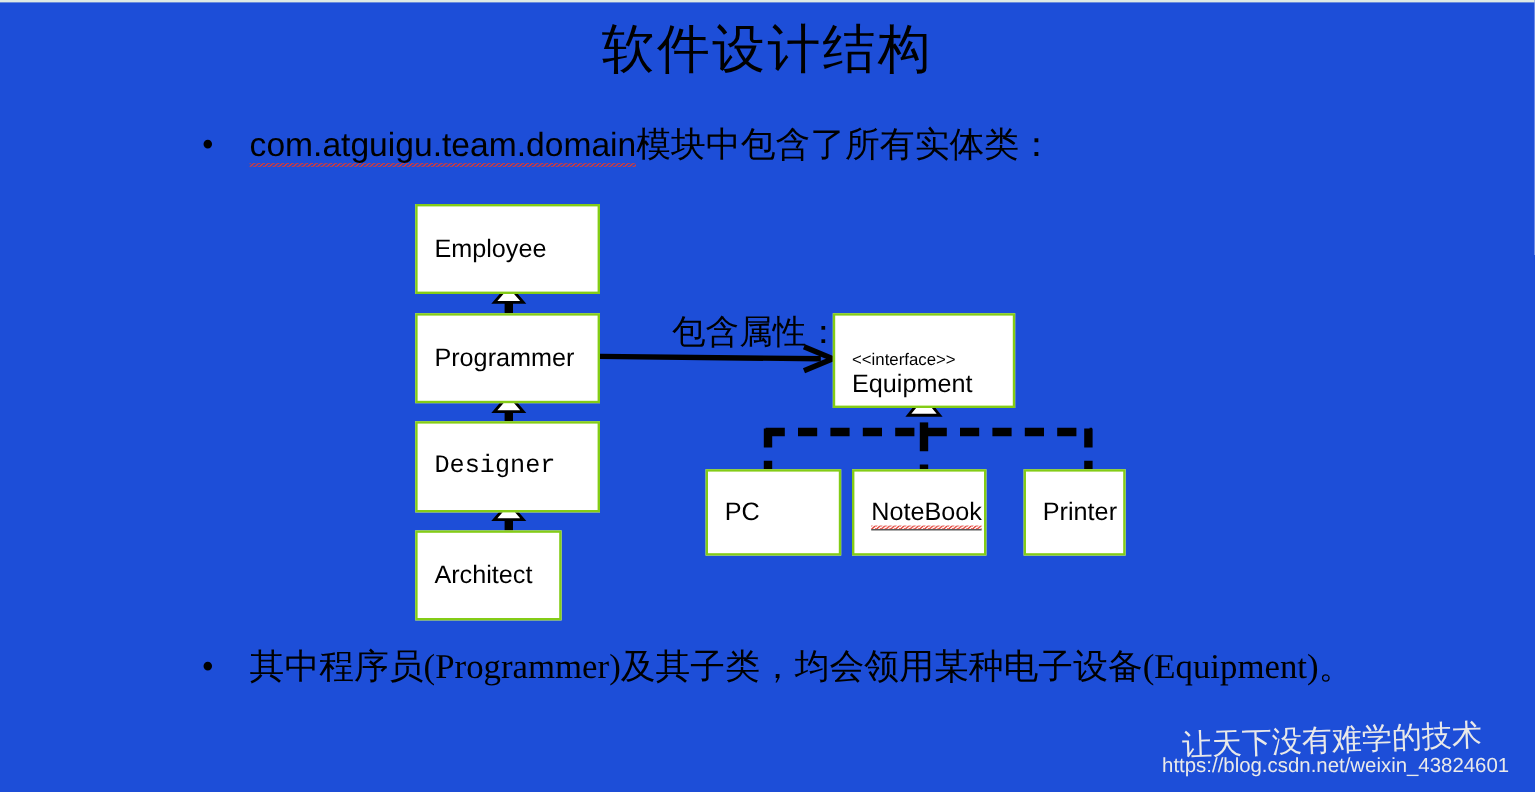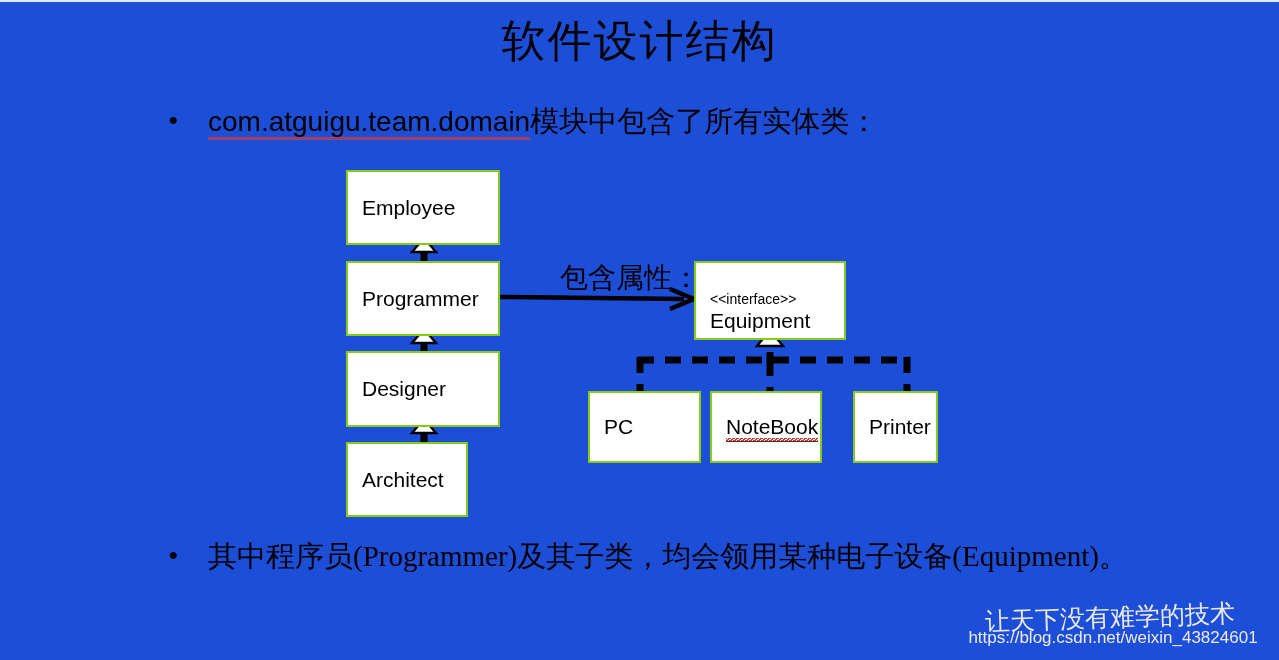--- a/index.html
+++ b/index.html
@@ -213,21 +213,21 @@
   </svg>
 
   <div class="uml-box" style="left:346px; top:170px; width:154px; height:75px;">
     <div class="name">Employee</div>
   </div>
 
   <div class="uml-box" style="left:346px; top:261px; width:154px; height:75px;">
     <div class="name">Programmer</div>
   </div>
 
-  <div class="uml-box" style="left:346px; top:351px; width:154px; height:76px;">
+  <div class="uml-box" style="left:346px; top:351px; width:154px; height:76px;font-family:Liberation Mono, monospace;">
     <div class="name">Designer</div>
   </div>
 
   <div class="uml-box" style="left:346px; top:442px; width:122px; height:75px;">
     <div class="name">Architect</div>
   </div>
 
   <div class="uml-box iface" style="left:694px; top:261px; width:152px; height:79px;">
     <div class="stereo">&lt;&lt;interface&gt;&gt;</div>
     <div class="name">Equipment</div>

